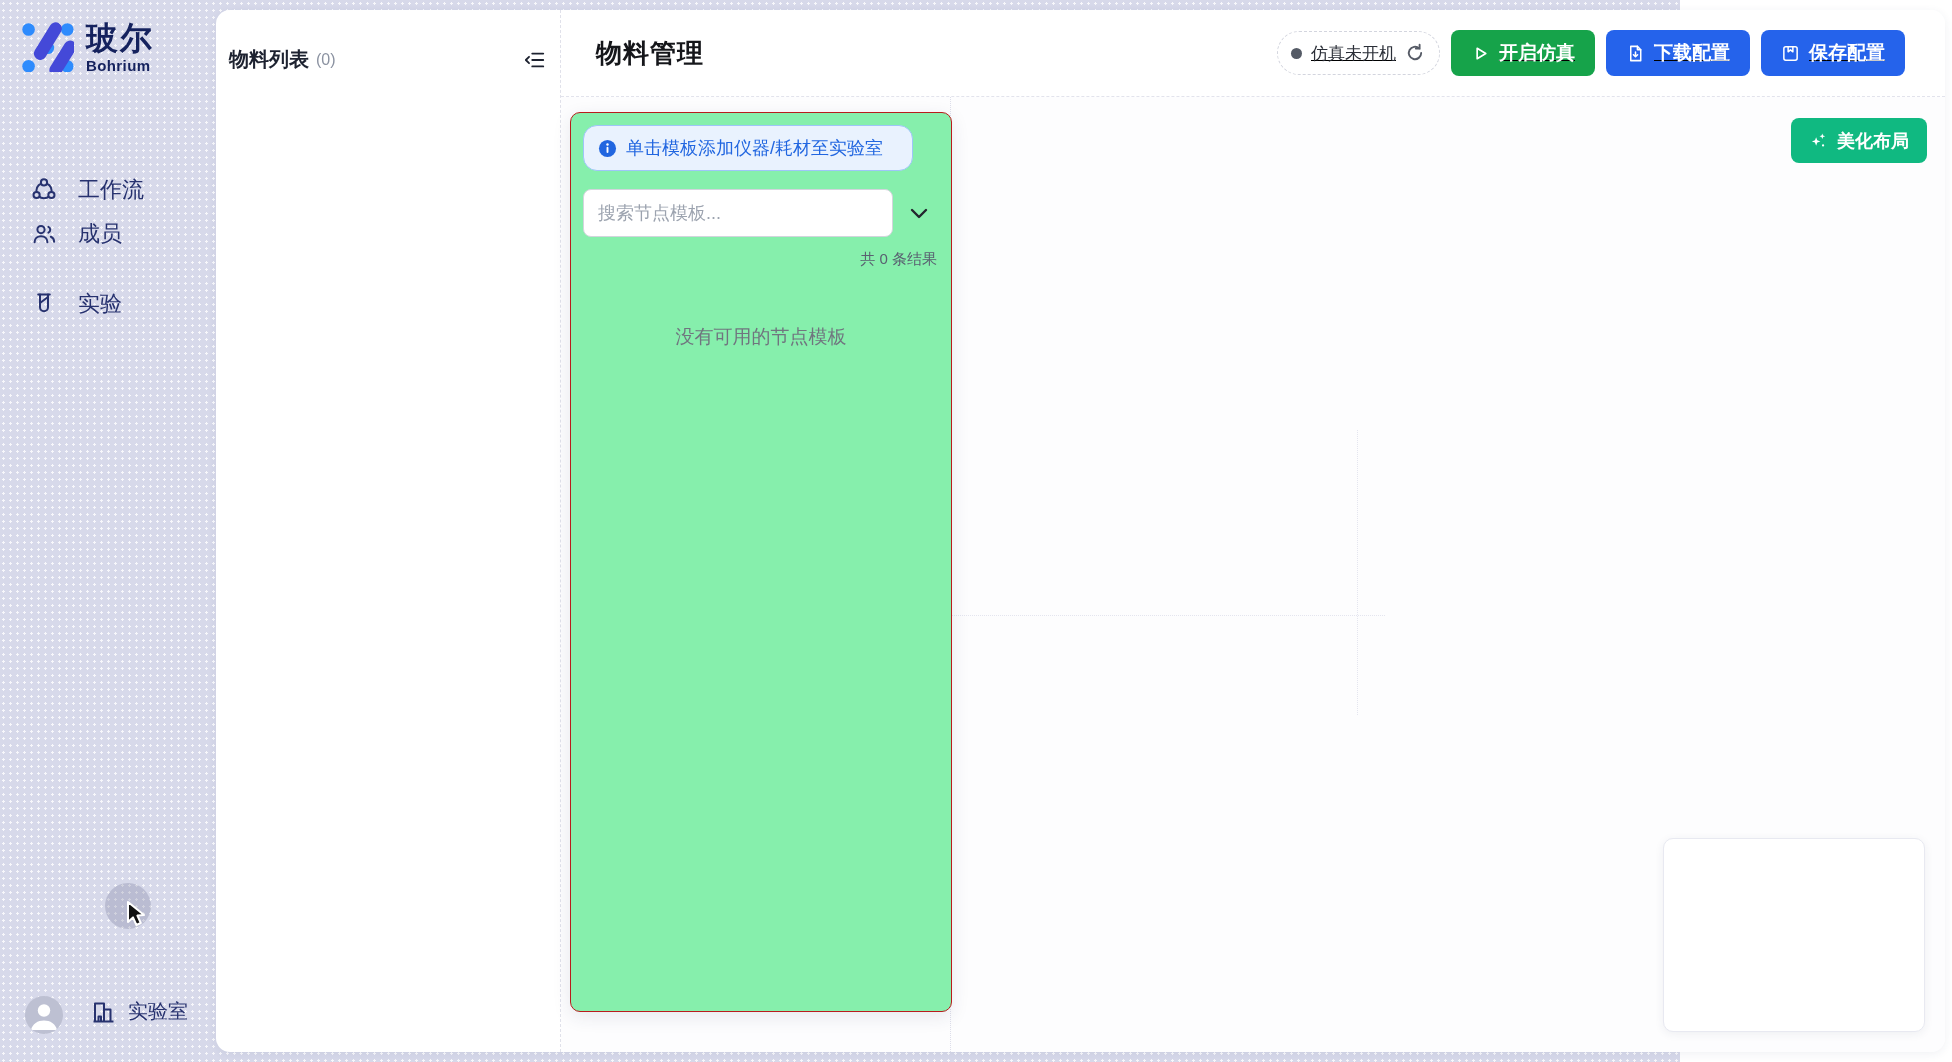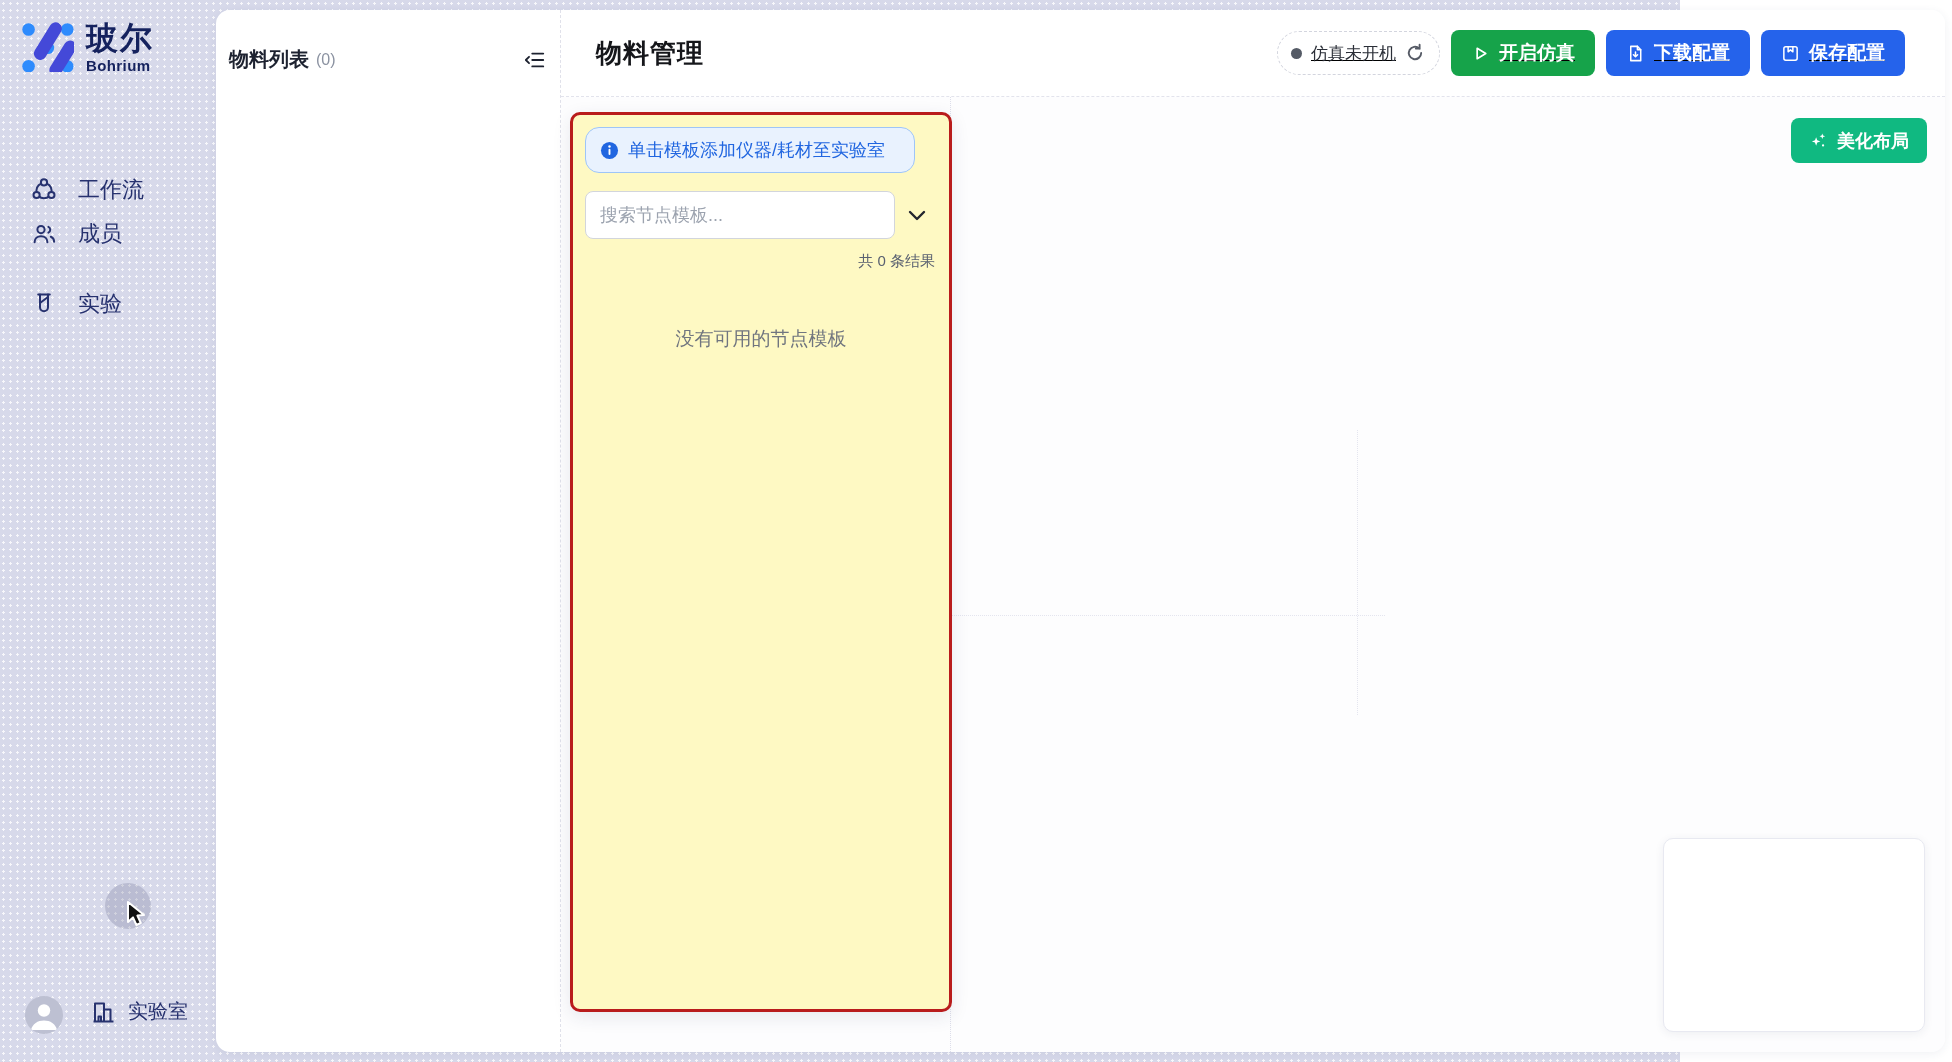--- a/index.html
+++ b/index.html
@@ -45,21 +45,21 @@
   .btn { height:46px; border:none; border-radius:8px; display:flex; align-items:center; gap:9px; padding:0 20px; font-size:19px; font-weight:600; color:#fff; cursor:pointer; font-family:inherit; }
   .btn-green { background:#16a34a; }
   .btn-blue  { background:#2563eb; }
   
   .canvas { position:absolute; left:0; top:87px; width:1384px; height:955px; background:#fdfdfe; }
   .guide { position:absolute; }
   .guide.v1 { left:389px; top:0; height:955px; border-left:1px dotted #dddeea; }
   .guide.v2 { left:796px; top:333px; height:285px; border-left:1px dotted #e4e5ef; }
   .guide.h1 { left:379px; top:518px; width:445px; border-top:1px dotted #e4e5ef; }
   .beautify-btn { position:absolute; right:18px; top:21px; height:45px; border:none; border-radius:8px; background:#10b981; color:#fff; font-size:18px; font-weight:600; display:flex; align-items:center; gap:9px; padding:0 18px; cursor:pointer; font-family:inherit; }
-  .tpl-panel { position:absolute; left:9px; top:15px; width:382px; height:900px; background:#fef9c3; border-radius:10px; box-shadow:0 5px 18px rgba(40,50,90,.10); border:3px solid #b91c1c; padding:12px; }
+  .tpl-panel { position:absolute; left:9px; top:15px; width:382px; height:900px; background:#86efac; border-radius:10px; box-shadow:0 5px 18px rgba(40,50,90,.10); border:1px solid #b91c1c; padding:12px; }
   .tip-banner { width:330px; height:46px; background:#e9f2fe; border:1px solid #9ec5f8; border-radius:14px; display:flex; align-items:center; gap:9px; padding:0 14px; }
   .tip-text { font-size:18px; color:#2166e0; white-space:nowrap; }
   .search-row { position:relative; margin-top:18px; height:48px; }
   .search-input { width:310px; height:48px; border:1px solid #d2d5dc; border-radius:8px; padding:12px 14px; font-size:18px; color:#1d2230; font-family:inherit; outline:none; }
   .search-input::placeholder { color:#9ca3af; }
   .dd-toggle { position:absolute; right:6px; top:12px; width:26px; height:26px; display:flex; cursor:pointer; background:none; border:none; }
   .result-count { margin-top:13px; text-align:right; font-size:15px; color:#596070; padding-right:2px; }
   .empty-text { margin-top:55px; text-align:center; font-size:19px; color:#70757f; }
   .minimap { position:absolute; right:20px; top:741px; width:262px; height:194px; background:#fff; border:1px solid #e8e9f1; border-radius:10px; box-shadow:0 2px 10px rgba(40,50,90,.07); }
   

